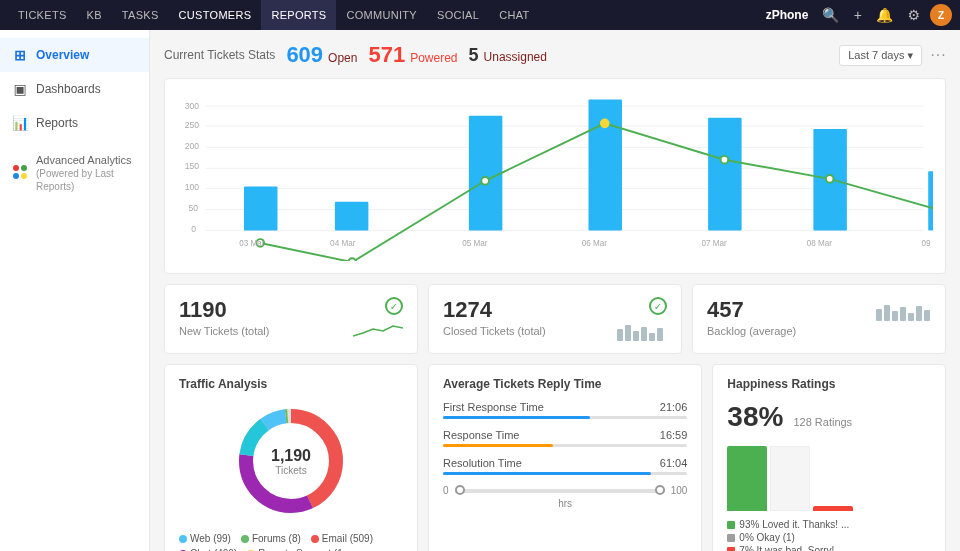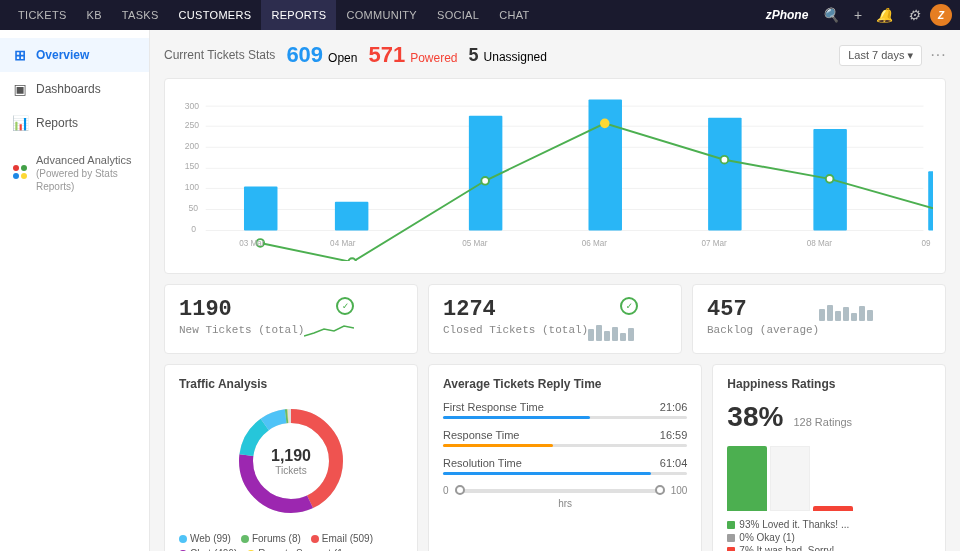--- a/index.html
+++ b/index.html
@@ -22,21 +22,21 @@
       display: flex;
       align-items: center;
       cursor: pointer;
       color: #bbb;
       font-size: 11px;
       font-weight: 500;
       letter-spacing: 0.3px;
     }
     .top-nav-item.active { background: #2d2d4e; color: #fff; }
     .top-nav-item.customers { color: #fff; }
-    .top-nav-right { display: flex; align-items: center; gap: 6px; margin-left: auto; font-style: italic; }
+    .top-nav-right { display: flex; align-items: center; gap: 6px; margin-left: auto; }
     .top-nav-brand { color: #fff; font-size: 12px; font-weight: 600; margin-right: 4px; }
     .nav-icon { color: #bbb; font-size: 14px; cursor: pointer; padding: 0 4px; }
     .avatar { width: 22px; height: 22px; border-radius: 50%; background: #e67e22; display: flex; align-items: center; justify-content: center; color: #fff; font-size: 10px; font-weight: bold; }
 
     
     .main-layout { display: flex; height: calc(551px - 30px); }
 
     
     .sidebar {
       width: 150px;
@@ -69,21 +69,21 @@
       align-items: center;
       margin-bottom: 10px;
       gap: 11px;
     }
     .stats-title { font-size: 12px; color: #666; font-weight: 500; }
     .stat-badge { display: flex; align-items: baseline; gap: 5px; }
     .stat-number { font-size: 22px; font-weight: 700; }
     .stat-number.blue { color: #2196f3; }
     .stat-number.red { color: #f44336; }
     .stat-number.dark { color: #333; font-size: 18px; }
-    .stat-label { font-size: 12px; color: #000000; }
+    .stat-label { font-size: 12px; color: #7f1d1d; }
     .stat-label.red { color: #f44336; }
     .stats-header-right { margin-left: auto; display: flex; align-items: center; gap: 8px; }
     .time-filter { font-size: 11px; color: #555; border: 1px solid #ddd; padding: 3px 8px; border-radius: 3px; background: #fff; cursor: pointer; }
     .more-icon { color: #999; cursor: pointer; font-size: 16px; }
 
     
     .chart-card {
       background: #fff;
       border-radius: 4px;
       border: 1px solid #e8e8e8;
@@ -96,21 +96,21 @@
     
     .metric-row { display: flex; gap: 10px; margin-bottom: 10px; }
     .metric-card {
       background: #fff;
       border-radius: 4px;
       border: 1px solid #e8e8e8;
       padding: 12px 14px;
       flex: 1;
       display: flex;
       align-items: flex-start;
-      font-family: Liberation Mono, monospace;
+      justify-content: space-between;
     }
     .metric-main { }
     .metric-number { font-size: 22px; font-weight: 700; color: #333; }
     .metric-label { font-size: 11px; color: #888; margin-top: 2px; }
     .metric-icon { display: flex; flex-direction: column; align-items: flex-end; gap: 6px; }
     .check-circle { width: 18px; height: 18px; border-radius: 50%; border: 2px solid #4caf50; display: flex; align-items: center; justify-content: center; color: #4caf50; font-size: 10px; }
 
     
     .bottom-row { display: flex; gap: 10px; }
     .bottom-card {
@@ -199,21 +199,21 @@
       <span class="sidebar-icon">
         <svg width="16" height="16" viewBox="0 0 16 16">
             <circle cx="4" cy="4" r="3" fill="#e53935"></circle>
             <circle cx="12" cy="4" r="3" fill="#43a047"></circle>
             <circle cx="4" cy="12" r="3" fill="#1e88e5"></circle>
             <circle cx="12" cy="12" r="3" fill="#fdd835"></circle>
           </svg>
       </span>
       <div class="advanced-label">
         <div>Advanced Analytics</div>
-        <div class="sub">(Powered by Stats Reports)</div>
+        <div class="sub">(Powered by Last Reports)</div>
       </div>
     </div>
   </div>
 
   <div class="content">
 
     <div class="stats-header">
       <span class="stats-title">Current Tickets Stats</span>
       <div class="stat-badge">
         <span class="stat-number blue">609</span>

